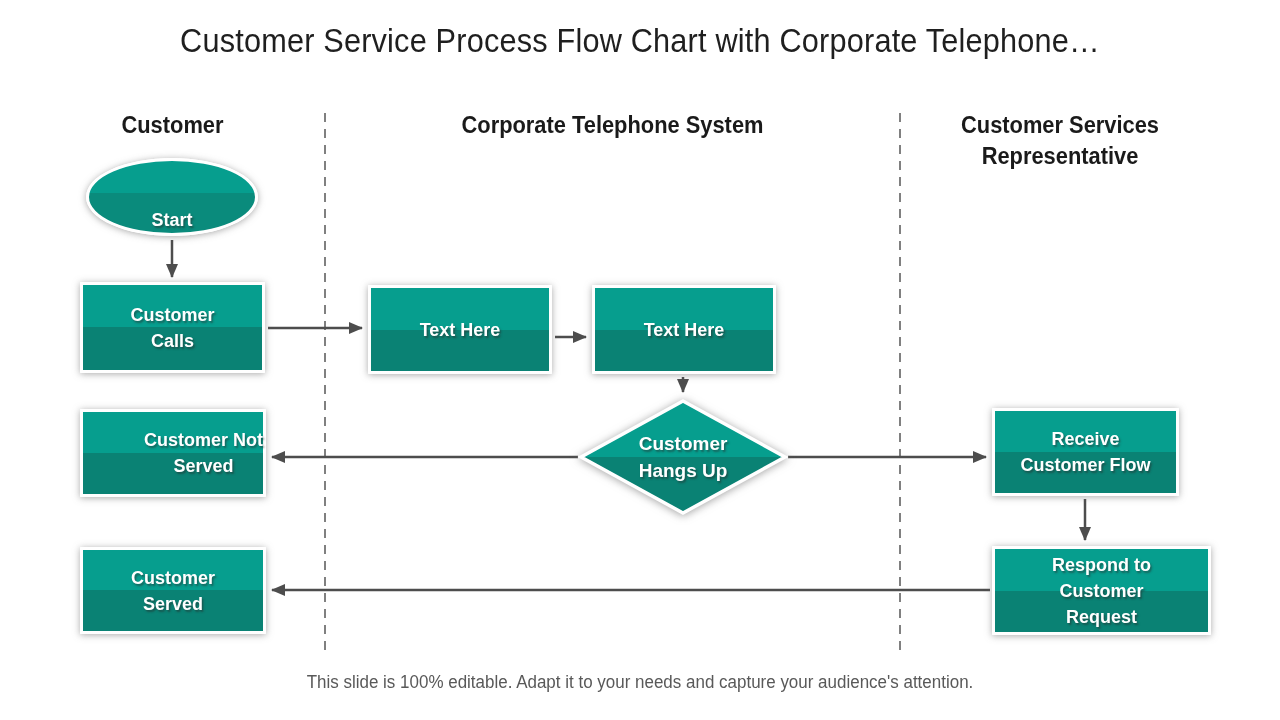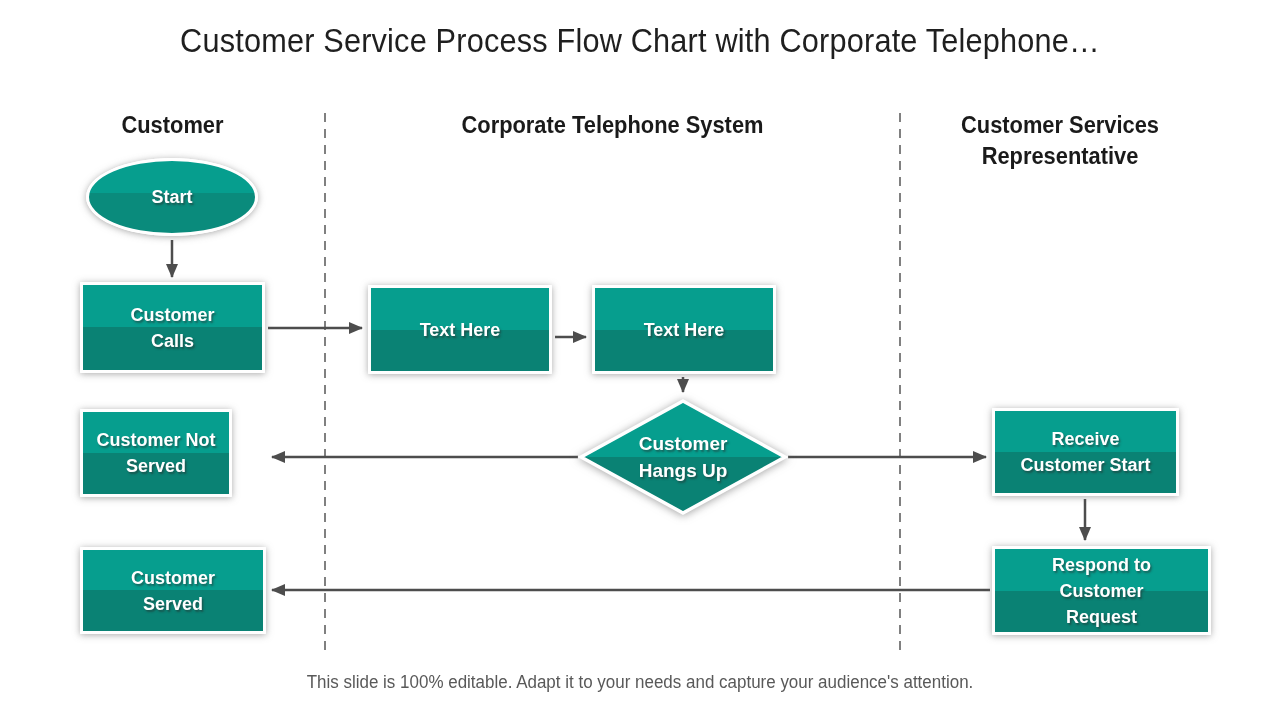--- a/index.html
+++ b/index.html
@@ -24,26 +24,26 @@
   
   .node{position:absolute;box-sizing:border-box;border:3px solid #ffffff;
         background:linear-gradient(180deg,var(--teal-top,#069e8e) 0%,var(--teal-top,#069e8e) 50%,
                    var(--teal-bottom,#0a8274) 50%,var(--teal-bottom,#0a8274) 100%);
         box-shadow:0 1px 7px rgba(100,100,100,.55);
         display:flex;align-items:center;justify-content:center;border-radius:1px;}
   .node .label{color:var(--node-text,#ffffff);font-weight:700;font-size:18px;line-height:26px;
         text-align:center;white-space:pre-line;text-shadow:1.5px 2px 2px rgba(40,40,40,.5);}
   .ellipse{border-radius:50%;
         background:linear-gradient(180deg,var(--teal-top,#069e8e) 0%,var(--teal-top,#069e8e) 44%,
-                   var(--ellipse-bottom,#0a8b7c) 44%,var(--ellipse-bottom,#0a8b7c) 100%);}
+                   var(--ellipse-bottom,#0a8b7c) 44%,var(--ellipse-bottom,#0a8b7c) 100%);align-items:flex-end;}
   .n-start{left:86px;top:158px;width:172px;height:78px;}
   .n-customer-calls{left:80px;top:282px;width:185px;height:91px;}
   .n-text-here-1{left:368px;top:285px;width:184px;height:89px;}
   .n-text-here-2{left:592px;top:285px;width:184px;height:89px;}
-  .n-customer-not-served{left:80px;top:409px;width:152px;height:88px;}
+  .n-customer-not-served{left:80px;top:409px;width:186px;height:88px;justify-content:flex-end;}
   .n-receive{left:992px;top:408px;width:187px;height:88px;}
   .n-respond{left:992px;top:546px;width:219px;height:89px;}
   .n-customer-served{left:80px;top:547px;width:186px;height:87px;}
 
   
   .diamond-wrap{position:absolute;left:574px;top:394px;width:218px;height:126px;}
   .diamond-wrap svg{filter:drop-shadow(0 1px 4px rgba(100,100,100,.6));}
   .diamond-label{position:absolute;left:9px;top:7px;width:200px;height:112px;
         display:flex;align-items:center;justify-content:center;
         color:var(--node-text,#ffffff);font-weight:700;font-size:19px;line-height:27px;
@@ -111,21 +111,21 @@
 Hangs Up</div>
   </div>
 
   <div class="node n-customer-not-served">
     <span class="label">Customer Not
 Served</span>
   </div>
 
   <div class="node n-receive">
     <span class="label">Receive
-Customer Start</span>
+Customer Flow</span>
   </div>
 
   <div class="node n-respond">
     <span class="label">Respond to
 Customer
 Request</span>
   </div>
 
   <div class="node n-customer-served">
     <span class="label">Customer

